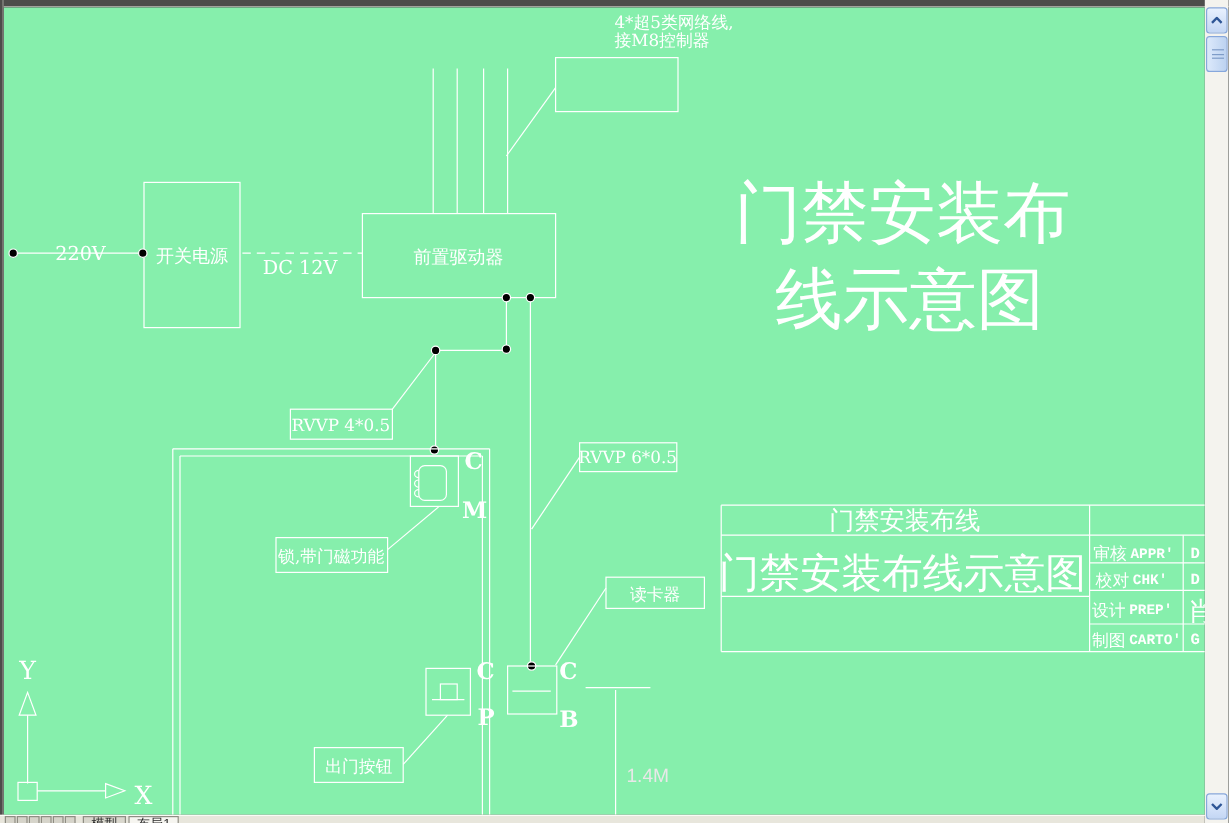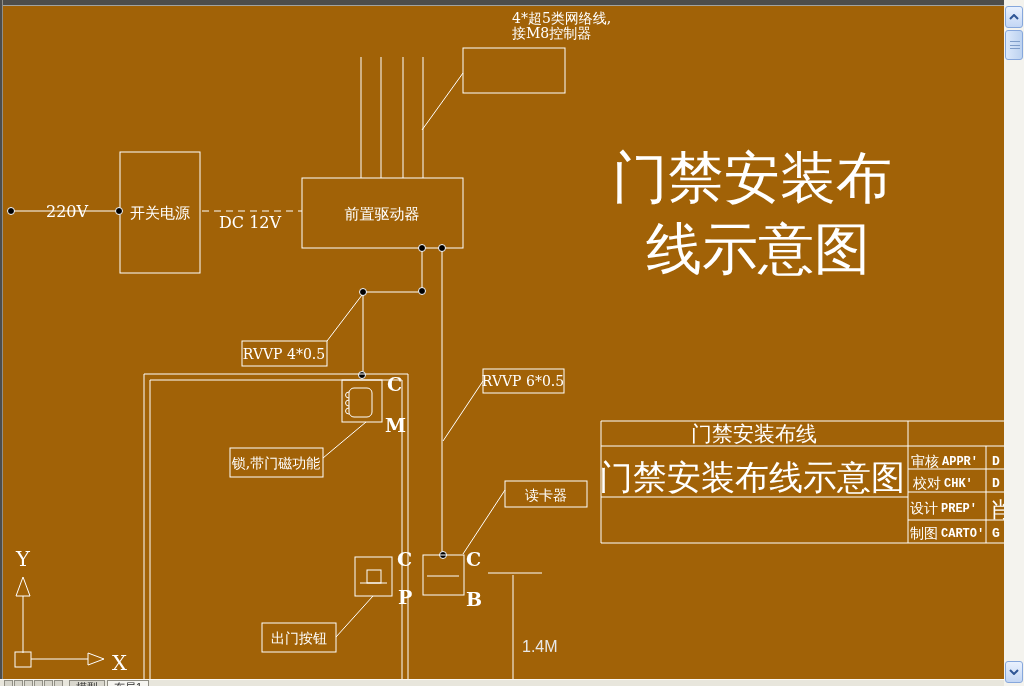--- a/index.html
+++ b/index.html
@@ -5,21 +5,21 @@
   * { margin:0; padding:0; box-sizing:border-box; }
   html,body { width:1024px; height:686px; overflow:hidden; background:#000; }
   body { font-family:"Liberation Sans", sans-serif; position:relative; }
 
   .frame-top { position:absolute; left:0; top:0; width:1024px; height:6px;
                background:#4d4d4b; border-bottom:1px solid #a3a39e; z-index:5; }
   .frame-left { position:absolute; left:0; top:0; width:3px; height:686px;
                 background:#4d4d4b; border-right:1px solid #8f8f8a; z-index:5; }
 
   .canvas { position:absolute; left:3px; top:6px; width:1001px; height:673px;
-            background:#a16207; z-index:1; }
+            background:#86efac; z-index:1; }
   .canvas svg { display:block; }
 
   svg text { fill:#ffffff; }
   .ln   { stroke:#ffffff; stroke-width:1; fill:none; }
   .lnd  { stroke:#ffffff; stroke-width:1; fill:none; stroke-dasharray:7 5; }
   .bx   { stroke:#ffffff; stroke-width:1; fill:none; }
   .node { stroke:#ffffff; stroke-width:1; fill:#000000; }
   .cn   { font-family:"DejaVu Serif", serif; font-size:14px; }
   .cn15 { font-family:"DejaVu Serif", serif; font-size:15px; }
   .lat  { font-family:"DejaVu Serif", serif; font-size:16px; }

